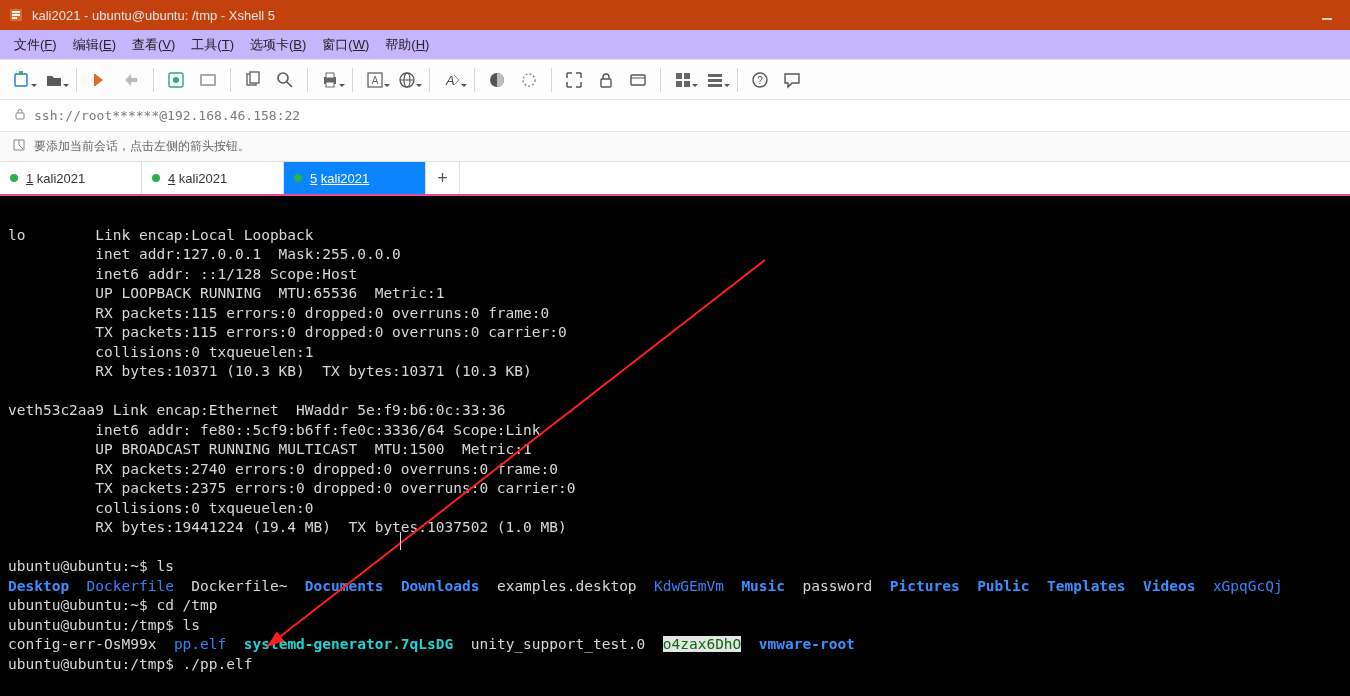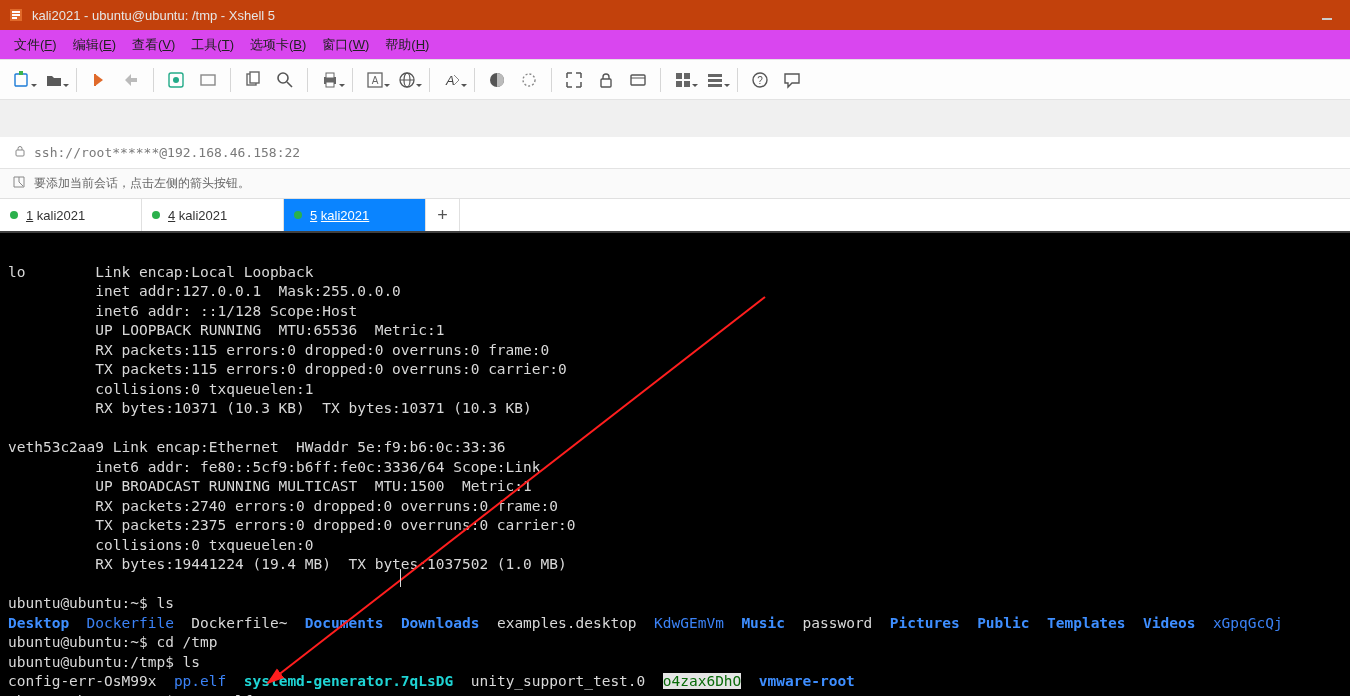--- a/index.html
+++ b/index.html
@@ -12,21 +12,21 @@
   height:30px; background:#c2410c; color:#e6e6e6;
   display:flex; align-items:center; font-size:13px;
 }
 .titlebar .app-icon { width:16px; height:16px; margin:0 8px; }
 .titlebar .title { flex:0 0 auto; }
 .titlebar .spacer { flex:1; }
 .titlebar .win-btn { width:46px; height:30px; display:flex; align-items:center; justify-content:center; color:#ccc; }
 .titlebar .win-btn svg { width:10px; height:10px; }
 
 .menubar {
-  height:30px; background:#d946ef; display:flex; align-items:center;
+  height:30px; background:#c4b5fd; display:flex; align-items:center;
   font-size:13px; padding:0 6px; border-bottom:1px solid #e3e3e3;
 }
 .menubar .menu-item { padding:4px 8px; cursor:default; }
 .menubar .menu-item u { text-decoration:underline; }
 
 .toolbar {
   height:40px; background:#fdfdfd; border-bottom:1px solid #e3e3e3;
   display:flex; align-items:center; padding:0 8px; gap:4px;
 }
 .toolbar .sep { width:1px; height:24px; background:#d6d6d6; margin:0 4px; }
@@ -35,34 +35,34 @@
   position:relative; color:#555;
 }
 .toolbar .tbtn.caret::after {
   content:""; position:absolute; right:-1px; bottom:4px;
   border:3px solid transparent; border-top-color:#555;
 }
 .toolbar .tbtn svg { width:18px; height:18px; }
 
 .addrbar {
   height:32px; background:#fff; border-bottom:1px solid #e3e3e3;
-  display:flex; align-items:center; padding:0 14px; font-size:13px; color:#555; gap:8px;margin-top:37px;
+  display:flex; align-items:center; padding:0 14px; font-size:13px; color:#555; gap:8px;
 }
 .addrbar svg { width:12px; height:12px; color:#888; }
 .addrbar .url { font-family:Consolas,monospace; color:#7a7a7a; }
 
 .hintbar {
   height:30px; background:#fafafa; border-bottom:1px solid #e0e0e0;
   display:flex; align-items:center; padding:0 12px; font-size:12px; color:#666; gap:8px;
 }
 .hintbar svg { width:14px; height:14px; }
 
 .tabbar {
   height:34px; background:#fff; display:flex; align-items:stretch;
-  border-bottom:2px solid #404040;
+  border-bottom:2px solid #ec4899;
 }
 .tabbar .tab {
   width:142px; display:flex; align-items:center; gap:8px;
   padding:0 10px; font-size:13px; color:#333;
   border-right:1px solid #e0e0e0; position:relative; cursor:default;
 }
 .tabbar .tab.active { background:#0a84ff; color:#ffffff; }
 .tabbar .tab .dot { width:8px; height:8px; border-radius:50%; background:#2bb14c; flex:0 0 auto; }
 .tabbar .tab .num { text-decoration:underline; }
 .tabbar .tab.active .num { text-decoration:underline; }

